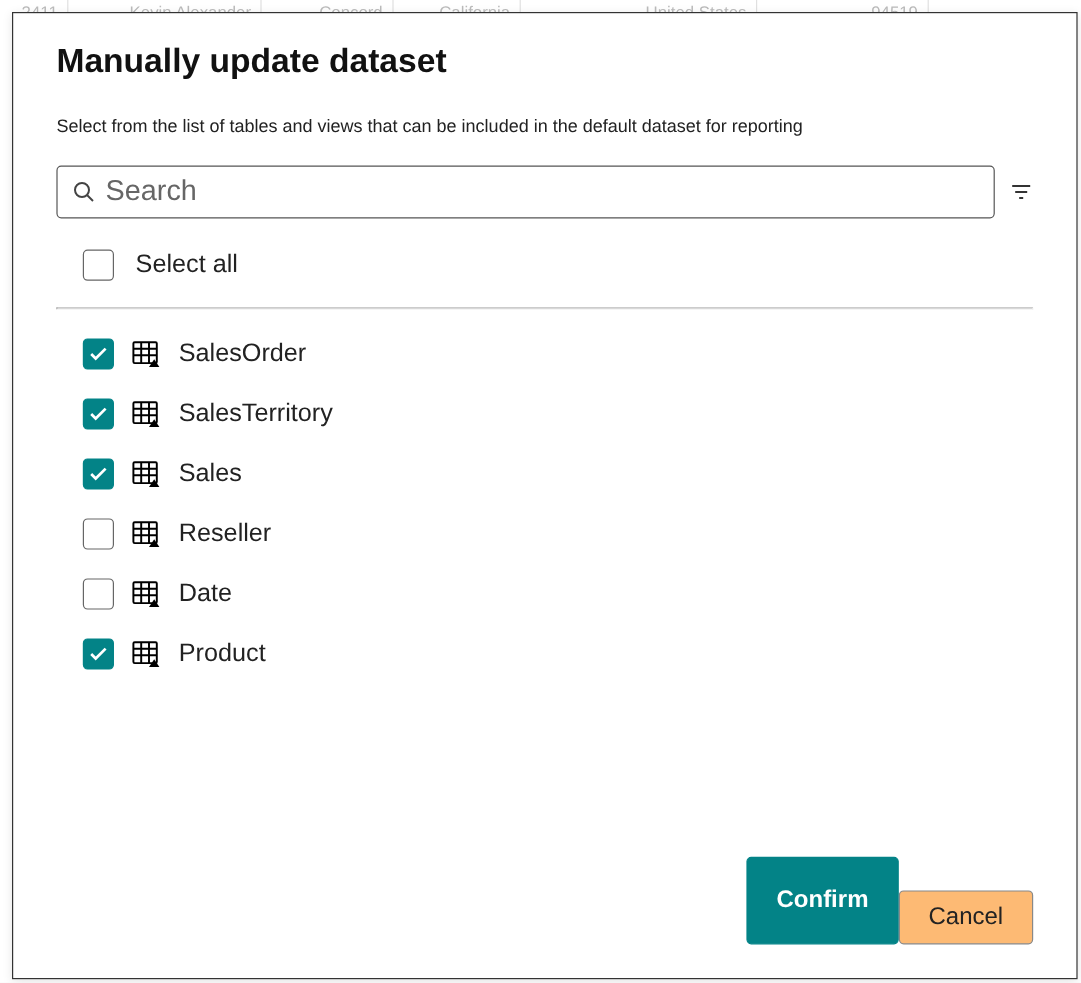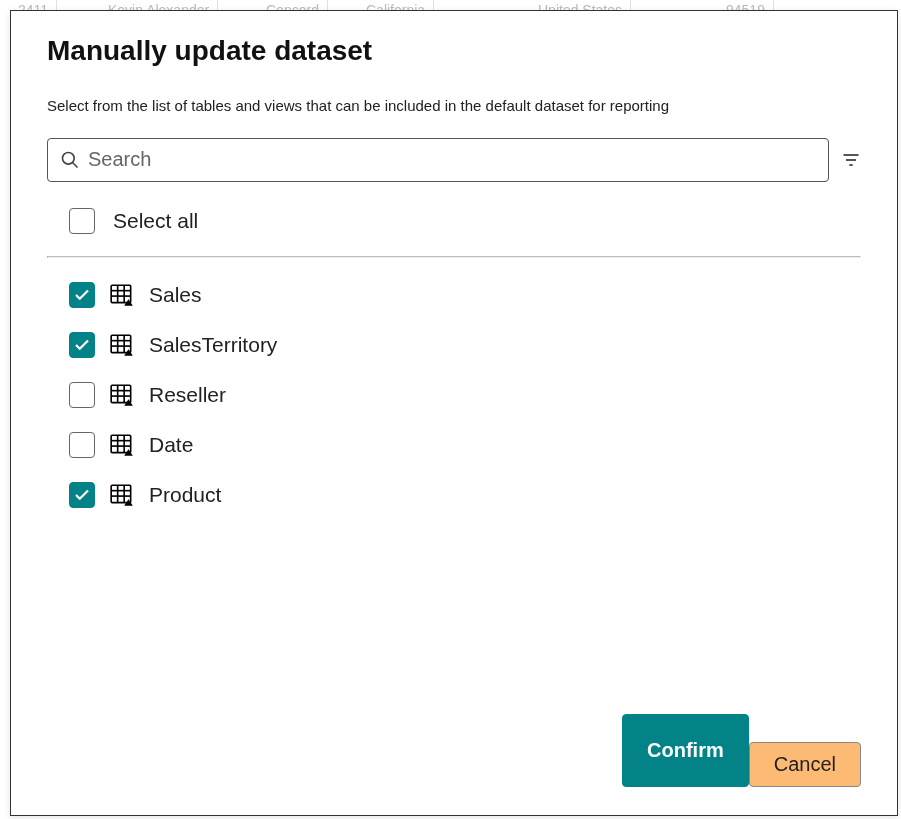--- a/index.html
+++ b/index.html
@@ -72,21 +72,21 @@
     }
     .search-icon {
       width: 20px;
       height: 20px;
       flex-shrink: 0;
       color: #444;
     }
     .search-input {
       border: none;
       outline: none;
-      font-size: 20px;
+      font-size: 24px;
       margin-left: 8px;
       flex: 1;
       color: #333;
     }
     .search-input::placeholder { color: #666; }
     .filter-icon {
       width: 20px;
       height: 20px;
       color: #333;
       cursor: pointer;
@@ -206,100 +206,116 @@
         
       </div>
       <span class="select-all-label">Select all</span>
     </div>
 
     <hr class="divider">
 
     <div class="list-container">
 
       <div class="scroll-area" id="items-mount">
-
   <div class="list-item">
     <div class="checkbox checked">
       <svg viewBox="0 0 24 24" fill="none" stroke="currentColor" stroke-width="3">
                 <polyline points="4 12 9 17 20 6"></polyline>
               </svg>
     </div>
     <svg class="table-icon" viewBox="0 0 24 24" fill="none" stroke="currentColor" stroke-width="1.5">
       <rect x="2" y="3" width="18" height="16" rx="1"></rect>
       <line x1="2" y1="8" x2="20" y2="8"></line>
       <line x1="2" y1="13" x2="20" y2="13"></line>
       <line x1="8" y1="3" x2="8" y2="19"></line>
       <line x1="14" y1="3" x2="14" y2="19"></line>
       <polygon points="18,16 22,22 14,22" fill="currentColor" stroke="none"></polygon>
     </svg>
-    <span class="item-label">Sales</span>
+    <span class="item-label">SalesOrder</span>
   </div>
 
   <div class="list-item">
     <div class="checkbox checked">
       <svg viewBox="0 0 24 24" fill="none" stroke="currentColor" stroke-width="3">
                 <polyline points="4 12 9 17 20 6"></polyline>
               </svg>
     </div>
     <svg class="table-icon" viewBox="0 0 24 24" fill="none" stroke="currentColor" stroke-width="1.5">
       <rect x="2" y="3" width="18" height="16" rx="1"></rect>
       <line x1="2" y1="8" x2="20" y2="8"></line>
       <line x1="2" y1="13" x2="20" y2="13"></line>
       <line x1="8" y1="3" x2="8" y2="19"></line>
       <line x1="14" y1="3" x2="14" y2="19"></line>
       <polygon points="18,16 22,22 14,22" fill="currentColor" stroke="none"></polygon>
     </svg>
     <span class="item-label">SalesTerritory</span>
   </div>
 
   <div class="list-item">
-    <div class="checkbox">
-      
-    </div>
-    <svg class="table-icon" viewBox="0 0 24 24" fill="none" stroke="currentColor" stroke-width="1.5">
-      <rect x="2" y="3" width="18" height="16" rx="1"></rect>
-      <line x1="2" y1="8" x2="20" y2="8"></line>
-      <line x1="2" y1="13" x2="20" y2="13"></line>
-      <line x1="8" y1="3" x2="8" y2="19"></line>
-      <line x1="14" y1="3" x2="14" y2="19"></line>
-      <polygon points="18,16 22,22 14,22" fill="currentColor" stroke="none"></polygon>
-    </svg>
-    <span class="item-label">Reseller</span>
-  </div>
-
-  <div class="list-item">
-    <div class="checkbox">
-      
-    </div>
-    <svg class="table-icon" viewBox="0 0 24 24" fill="none" stroke="currentColor" stroke-width="1.5">
-      <rect x="2" y="3" width="18" height="16" rx="1"></rect>
-      <line x1="2" y1="8" x2="20" y2="8"></line>
-      <line x1="2" y1="13" x2="20" y2="13"></line>
-      <line x1="8" y1="3" x2="8" y2="19"></line>
-      <line x1="14" y1="3" x2="14" y2="19"></line>
-      <polygon points="18,16 22,22 14,22" fill="currentColor" stroke="none"></polygon>
-    </svg>
-    <span class="item-label">Date</span>
-  </div>
-
-
-  <div class="list-item">
     <div class="checkbox checked">
       <svg viewBox="0 0 24 24" fill="none" stroke="currentColor" stroke-width="3">
                 <polyline points="4 12 9 17 20 6"></polyline>
               </svg>
     </div>
     <svg class="table-icon" viewBox="0 0 24 24" fill="none" stroke="currentColor" stroke-width="1.5">
       <rect x="2" y="3" width="18" height="16" rx="1"></rect>
       <line x1="2" y1="8" x2="20" y2="8"></line>
       <line x1="2" y1="13" x2="20" y2="13"></line>
       <line x1="8" y1="3" x2="8" y2="19"></line>
       <line x1="14" y1="3" x2="14" y2="19"></line>
       <polygon points="18,16 22,22 14,22" fill="currentColor" stroke="none"></polygon>
     </svg>
+    <span class="item-label">Sales</span>
+  </div>
+
+  <div class="list-item">
+    <div class="checkbox">
+      
+    </div>
+    <svg class="table-icon" viewBox="0 0 24 24" fill="none" stroke="currentColor" stroke-width="1.5">
+      <rect x="2" y="3" width="18" height="16" rx="1"></rect>
+      <line x1="2" y1="8" x2="20" y2="8"></line>
+      <line x1="2" y1="13" x2="20" y2="13"></line>
+      <line x1="8" y1="3" x2="8" y2="19"></line>
+      <line x1="14" y1="3" x2="14" y2="19"></line>
+      <polygon points="18,16 22,22 14,22" fill="currentColor" stroke="none"></polygon>
+    </svg>
+    <span class="item-label">Reseller</span>
+  </div>
+
+  <div class="list-item">
+    <div class="checkbox">
+      
+    </div>
+    <svg class="table-icon" viewBox="0 0 24 24" fill="none" stroke="currentColor" stroke-width="1.5">
+      <rect x="2" y="3" width="18" height="16" rx="1"></rect>
+      <line x1="2" y1="8" x2="20" y2="8"></line>
+      <line x1="2" y1="13" x2="20" y2="13"></line>
+      <line x1="8" y1="3" x2="8" y2="19"></line>
+      <line x1="14" y1="3" x2="14" y2="19"></line>
+      <polygon points="18,16 22,22 14,22" fill="currentColor" stroke="none"></polygon>
+    </svg>
+    <span class="item-label">Date</span>
+  </div>
+
+
+  <div class="list-item">
+    <div class="checkbox checked">
+      <svg viewBox="0 0 24 24" fill="none" stroke="currentColor" stroke-width="3">
+                <polyline points="4 12 9 17 20 6"></polyline>
+              </svg>
+    </div>
+    <svg class="table-icon" viewBox="0 0 24 24" fill="none" stroke="currentColor" stroke-width="1.5">
+      <rect x="2" y="3" width="18" height="16" rx="1"></rect>
+      <line x1="2" y1="8" x2="20" y2="8"></line>
+      <line x1="2" y1="13" x2="20" y2="13"></line>
+      <line x1="8" y1="3" x2="8" y2="19"></line>
+      <line x1="14" y1="3" x2="14" y2="19"></line>
+      <polygon points="18,16 22,22 14,22" fill="currentColor" stroke="none"></polygon>
+    </svg>
     <span class="item-label">Product</span>
   </div>
 </div>
     </div>
   </div>
 
   <div class="footer">
     <button class="btn btn-primary">Confirm</button>
     <button class="btn btn-secondary">Cancel</button>
   </div>

